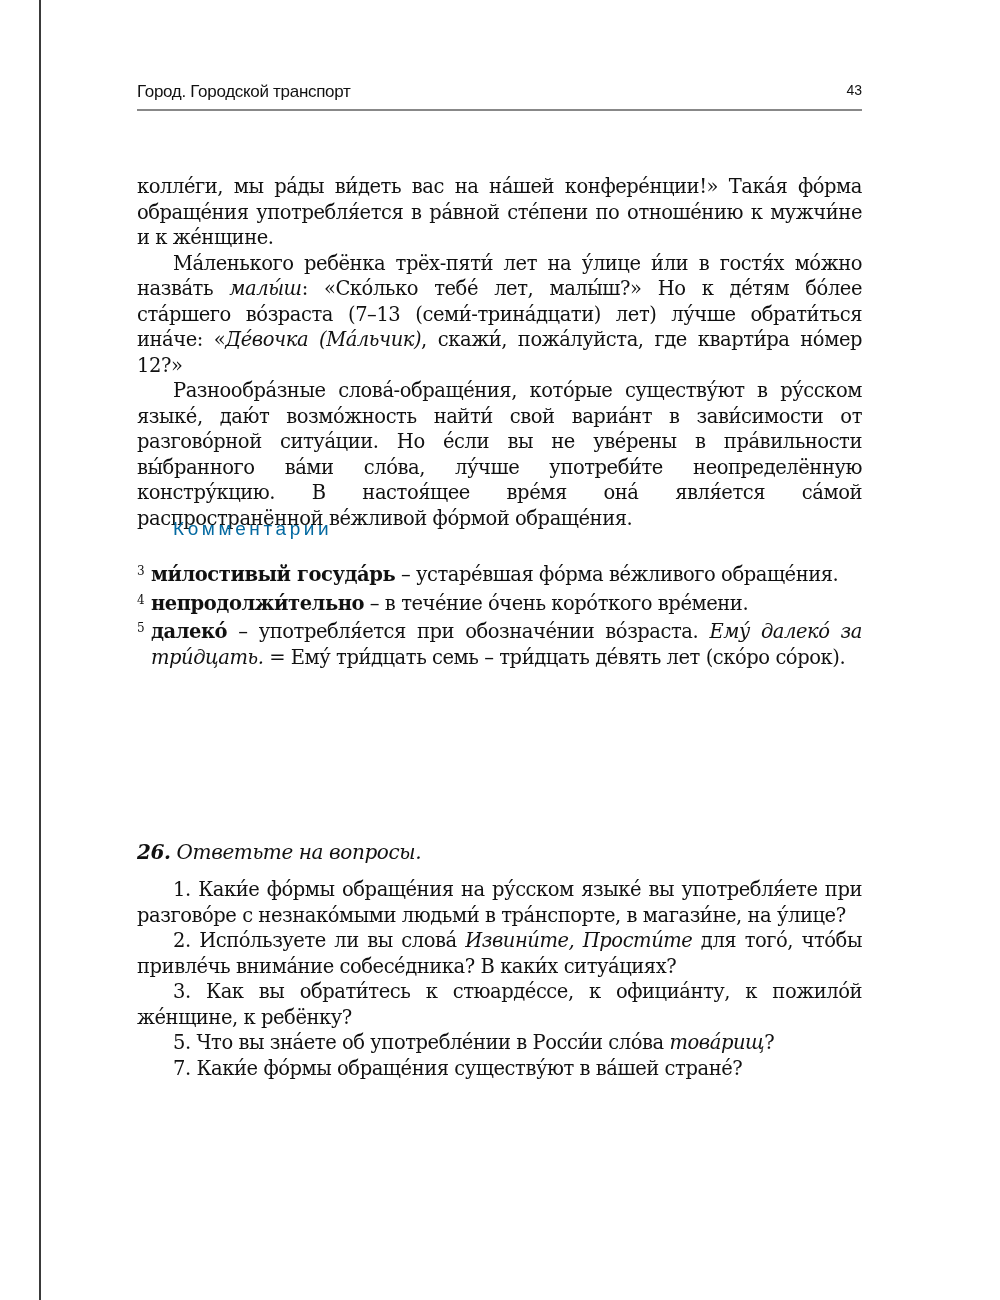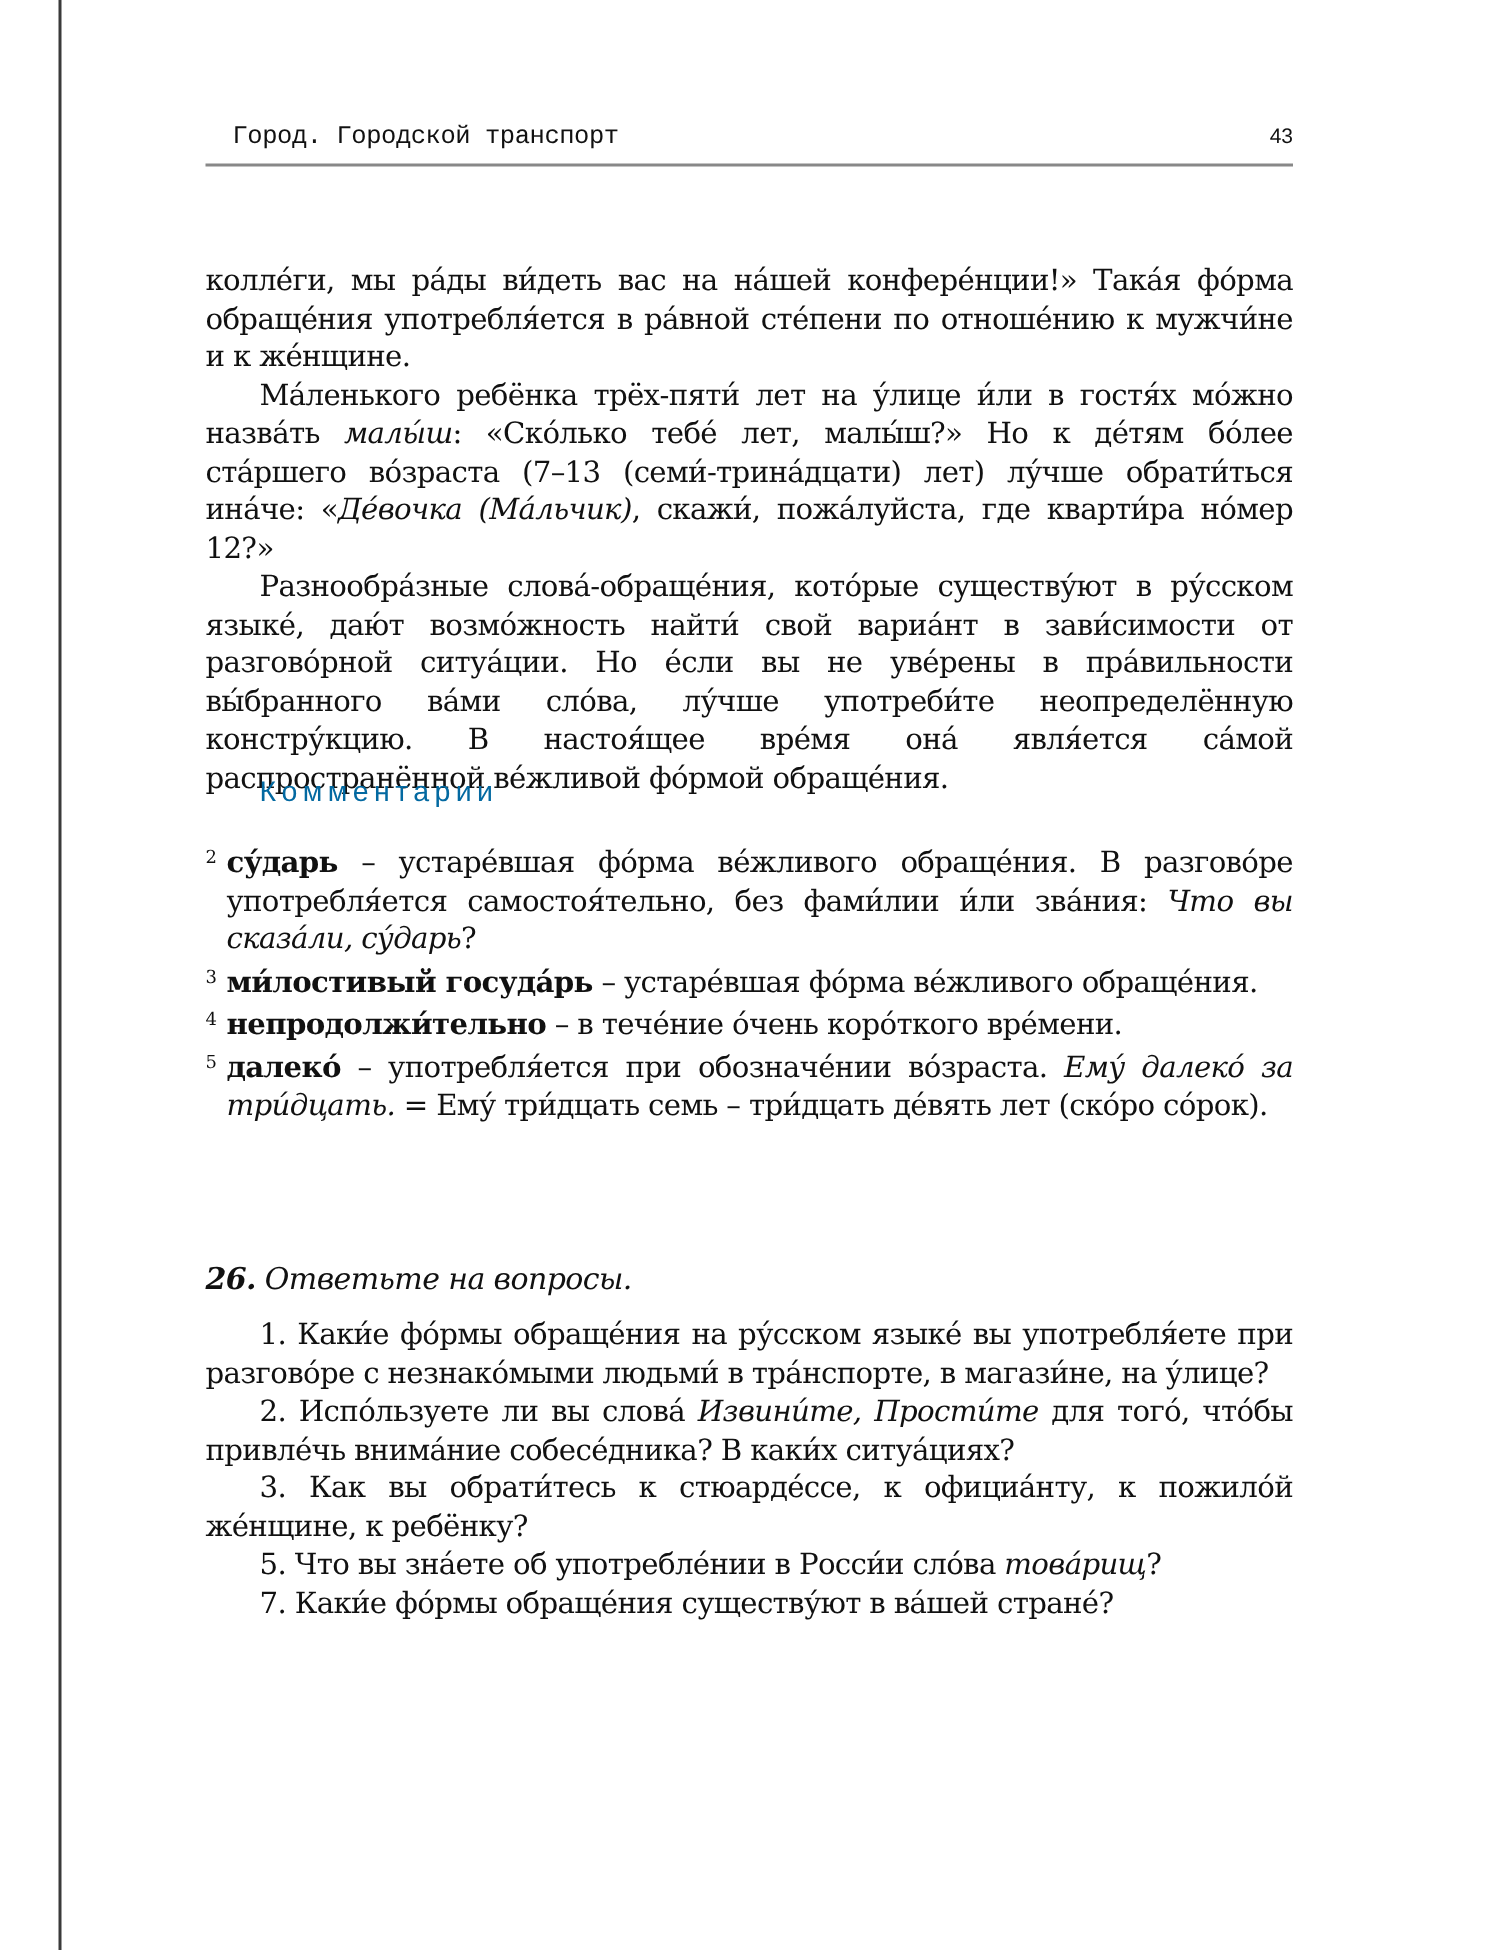--- a/index.html
+++ b/index.html
@@ -1,21 +1,21 @@
 <!DOCTYPE html>
 <html><head>
 <meta charset="utf-8">
 <style>
   html, body { margin:0; padding:0; background:#ffffff; }
   body { width:1000px; height:1300px; position:relative; overflow:hidden; }
   .left-rule { position:absolute; left:39px; top:0; width:2px; height:1300px; background:#3a3a3a; }
   .page { position:absolute; left:137px; top:0; width:725px; }
   .header { position:absolute; top:82px; left:0; width:725px; height:24px;
             font-family:"Liberation Sans", sans-serif; font-size:17px; color:#111; }
-  .header .title { position:absolute; left:18px; top:0; letter-spacing:-0.3px;font-family:Liberation Mono, monospace; }
+  .header .title { position:absolute; left:0; top:0; letter-spacing:-0.3px; }
   .header .pageno { position:absolute; right:0; top:0; font-size:14px; }
   .header-rule { position:absolute; top:109px; left:0; width:725px; height:2px; background:#888; }
   .body-text { position:absolute; left:0; width:725px;
                font-family:"DejaVu Serif", serif; font-size:19.5px; line-height:25.5px; color:#111;
                text-align:justify; letter-spacing:-0.45px; }
   .p { margin:0; }
   .indent { text-indent:36px; }
   i, .it { font-style:italic; }
   b { font-weight:bold; }
   .section-title { position:absolute; left:36px; top:518px;
@@ -42,21 +42,20 @@
 
   <div class="body-text" style="top:142px;margin-top:32px;">
     <p class="p">колле́ги, мы ра́ды ви́деть вас на на́шей конфере́нции!» Така́я фо́рма обраще́ния употребля́ется в ра́вной сте́пени по отноше́нию к мужчи́не и к же́нщине.</p>
     <p class="p indent"><span>Ма́ленького ребёнка трёх-пяти́ лет на у́лице и́ли в гостя́х мо́жно назва́ть </span><i>малы́ш</i><span>: «Ско́лько тебе́ лет, малы́ш?» Но к де́тям бо́лее ста́ршего во́зраста (7–13 (семи́-трина́дцати) лет) лу́чше обрати́ться ина́че: «</span><i>Де́вочка (Ма́льчик)</i><span>, скажи́, пожа́луйста, где кварти́ра но́мер 12?»</span></p>
     <p class="p indent">Разнообра́зные слова́-обраще́ния, кото́рые существу́ют в ру́сском языке́, даю́т возмо́жность найти́ свой вариа́нт в зави́симости от разгово́рной ситуа́ции. Но е́сли вы не уве́рены в пра́вильности вы́бранного ва́ми сло́ва, лу́чше употреби́те неопределённую констру́кцию. В настоя́щее вре́мя она́ явля́ется са́мой распространённой ве́жливой фо́рмой обраще́ния.</p>
   </div>
 
   <div class="section-title">Комментарии</div>
 
   <div class="body-text" id="notes" style="top:559px;">
-      <p class="note"><sup>2</sup><b>су́дарь</b><span> – устаре́вшая фо́рма ве́жливого обраще́ния. В разгово́ре употребля́ется самостоя́тельно, без фами́лии и́ли зва́ния: </span><i>Что вы сказа́ли, су́дарь</i><span>?</span></p>
       <p class="note"><sup>3</sup><b>ми́лостивый госуда́рь</b><span> – устаре́вшая фо́рма ве́жливого обраще́ния.</span></p>
       <p class="note"><sup>4</sup><b>непродолжи́тельно</b><span> – в тече́ние о́чень коро́ткого вре́мени.</span></p>
       <p class="note"><sup>5</sup><b>далеко́</b><span> – употребля́ется при обозначе́нии во́зраста. </span><i>Ему́ далеко́ за три́дцать.</i><span> = Ему́ три́дцать семь – три́дцать де́вять лет (ско́ро со́рок).</span></p>
     </div>
 
   <div class="exercise-title"><b>26.</b> <span>Ответьте на вопросы.</span></div>
 
   <div class="body-text" id="questions" style="top:877px;">
       <p class="p indent"><span>1.</span> <span>Каки́е фо́рмы обраще́ния на ру́сском языке́ вы употребля́ете при разгово́ре с незнако́мыми людьми́ в тра́нспорте, в магази́не, на у́лице?</span></p>
       <p class="p indent"><span>2.</span> <span>Испо́льзуете ли вы слова́ </span><i>Извини́те, Прости́те</i><span> для того́, что́бы привле́чь внима́ние собесе́дника? В каки́х ситуа́циях?</span></p>

